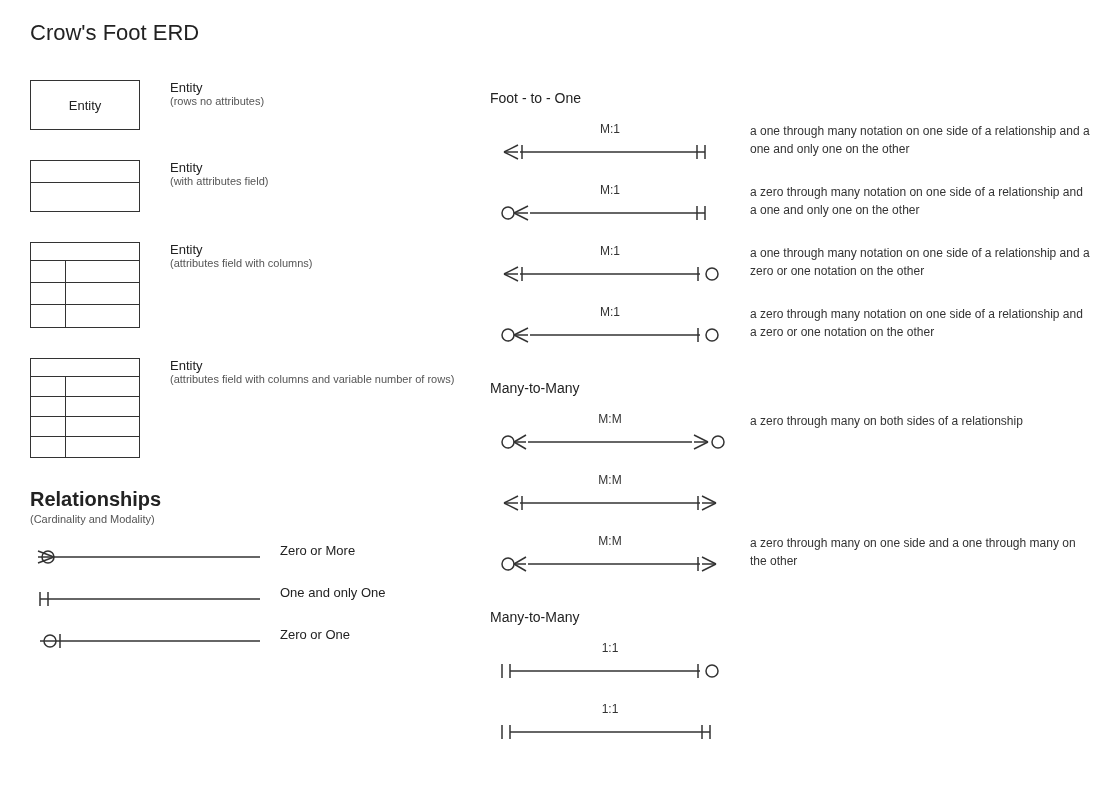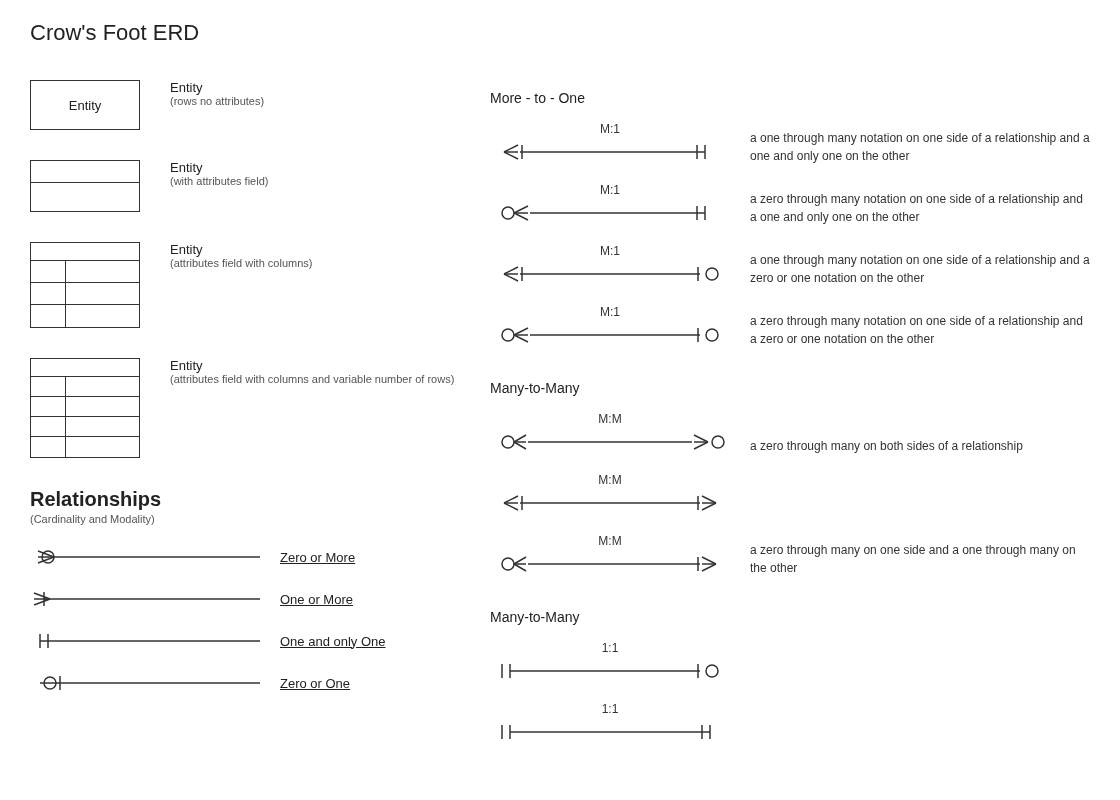--- a/index.html
+++ b/index.html
@@ -137,23 +137,22 @@
       font-weight: bold;
       margin-bottom: 2px;
     }
     .rel-section .sub {
       font-size: 11px;
       color: #555;
       margin-bottom: 18px;
     }
     .rel-row {
       display: flex;
-      align-items: center;
+      align-items: flex-start;
       margin-bottom: 14px;
-      text-decoration: underline;
     }
     .rel-line-wrap {
       width: 240px;
       flex-shrink: 0;
       display: flex;
       align-items: center;
     }
     .rel-label {
       font-size: 13px;
       margin-left: 10px;
@@ -167,21 +166,21 @@
 
     
     .right-section-title {
       font-size: 14px;
       font-weight: normal;
       margin-bottom: 16px;
       margin-top: 10px;
     }
     .right-row {
       display: flex;
-      align-items: flex-end;
+      align-items: flex-start;
       margin-bottom: 18px;
     }
     .right-line-wrap {
       width: 240px;
       flex-shrink: 0;
       display: flex;
       flex-direction: column;
       align-items: center;
     }
     .right-line-label {
@@ -300,69 +299,54 @@
             <line x1="24" y1="14" x2="230" y2="14" stroke="#333" stroke-width="1.5"></line>
 
             <line x1="8" y1="8" x2="24" y2="14" stroke="#333" stroke-width="1.5"></line>
             <line x1="8" y1="20" x2="24" y2="14" stroke="#333" stroke-width="1.5"></line>
             <line x1="8" y1="14" x2="24" y2="14" stroke="#333" stroke-width="1.5"></line>
           </svg>
         </div>
         <div class="rel-label">Zero or More</div>
       </div>
 
+
       <div class="rel-row">
         <div class="rel-line-wrap">
           <svg class="rel-svg" viewBox="0 0 240 28">
 
-            <line x1="14" y1="7" x2="14" y2="21" stroke="#333" stroke-width="1.5"></line>
-
-            <line x1="14" y1="14" x2="230" y2="14" stroke="#333" stroke-width="1.5"></line>
-
-            <line x1="4" y1="8" x2="20" y2="14" stroke="#333" stroke-width="1.5"></line>
-            <line x1="4" y1="20" x2="20" y2="14" stroke="#333" stroke-width="1.5"></line>
-            <line x1="4" y1="14" x2="20" y2="14" stroke="#333" stroke-width="1.5"></line>
-          </svg>
-        </div>
-        <div class="rel-label">One or More</div>
+            <line x1="10" y1="7" x2="10" y2="21" stroke="#333" stroke-width="1.5"></line>
+            <line x1="18" y1="7" x2="18" y2="21" stroke="#333" stroke-width="1.5"></line>
+
+            <line x1="10" y1="14" x2="230" y2="14" stroke="#333" stroke-width="1.5"></line>
+          </svg>
+        </div>
+        <div class="rel-label">One and only One</div>
       </div>
 
       <div class="rel-row">
         <div class="rel-line-wrap">
           <svg class="rel-svg" viewBox="0 0 240 28">
 
-            <line x1="10" y1="7" x2="10" y2="21" stroke="#333" stroke-width="1.5"></line>
-            <line x1="18" y1="7" x2="18" y2="21" stroke="#333" stroke-width="1.5"></line>
+            <circle cx="20" cy="14" r="6" fill="none" stroke="#333" stroke-width="1.5"></circle>
+
+            <line x1="30" y1="7" x2="30" y2="21" stroke="#333" stroke-width="1.5"></line>
 
             <line x1="10" y1="14" x2="230" y2="14" stroke="#333" stroke-width="1.5"></line>
           </svg>
         </div>
-        <div class="rel-label">One and only One</div>
-      </div>
-
-      <div class="rel-row">
-        <div class="rel-line-wrap">
-          <svg class="rel-svg" viewBox="0 0 240 28">
-
-            <circle cx="20" cy="14" r="6" fill="none" stroke="#333" stroke-width="1.5"></circle>
-
-            <line x1="30" y1="7" x2="30" y2="21" stroke="#333" stroke-width="1.5"></line>
-
-            <line x1="10" y1="14" x2="230" y2="14" stroke="#333" stroke-width="1.5"></line>
-          </svg>
-        </div>
         <div class="rel-label">Zero or One</div>
       </div>
     </div>
   </div>
 
   <div class="right-panel">
 
     <div>
-      <div class="right-section-title">More - to - One</div>
+      <div class="right-section-title">Foot - to - One</div>
 
       <div class="right-row">
         <div class="right-line-wrap">
           <div class="right-line-label">M:1</div>
           <svg width="240" height="26" viewBox="0 0 240 26">
             <line x1="30" y1="13" x2="215" y2="13" stroke="#333" stroke-width="1.5"></line>
 
             <line x1="28" y1="6" x2="14" y2="13" stroke="#333" stroke-width="1.5"></line>
             <line x1="28" y1="20" x2="14" y2="13" stroke="#333" stroke-width="1.5"></line>
             <line x1="28" y1="13" x2="14" y2="13" stroke="#333" stroke-width="1.5"></line>

